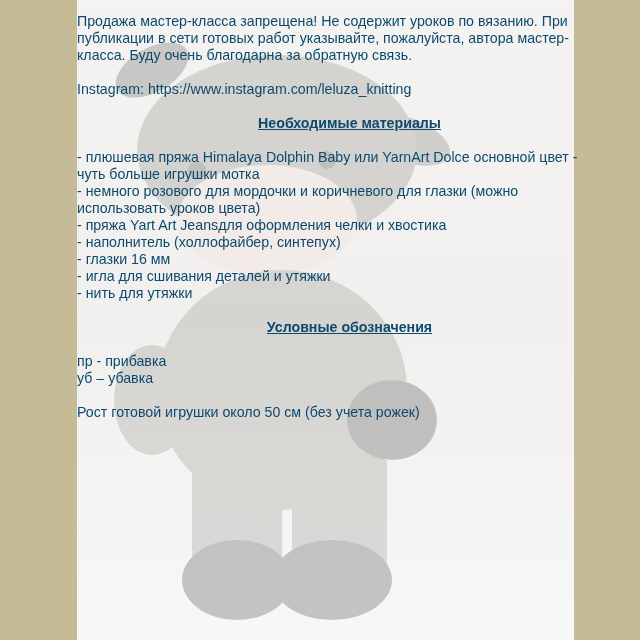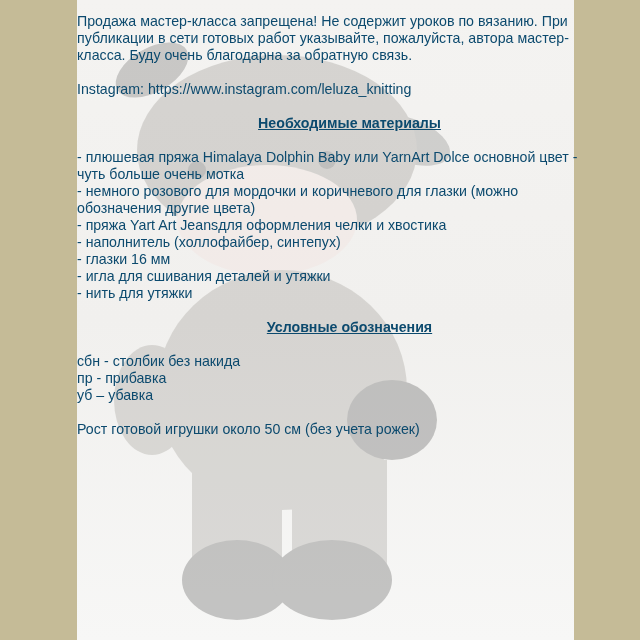--- a/index.html
+++ b/index.html
@@ -60,29 +60,28 @@
 <div class="content">
   <p>Продажа мастер-класса запрещена! Не содержит уроков по вязанию. При</p>
   <p>публикации в сети готовых работ указывайте, пожалуйста, автора мастер-</p>
   <p>класса. Буду очень благодарна за обратную связь.</p>
   <div class="gap"></div>
   <p>Instagram: https://www.instagram.com/leluza_knitting</p>
   <div class="gap"></div>
   <p class="heading">Необходимые материалы</p>
   <div class="gap"></div>
   <p class="list-item">- плюшевая пряжа Himalaya Dolphin Baby или YarnArt Dolce основной цвет -</p>
-  <p class="list-item">чуть больше очень мотка</p>
+  <p class="list-item">чуть больше игрушки мотка</p>
   <p class="list-item">- немного розового для мордочки и коричневого для глазки (можно</p>
-  <p class="list-item">обозначения другие цвета)</p>
+  <p class="list-item">использовать уроков цвета)</p>
   <p class="list-item">- пряжа Yart Art Jeansдля оформления челки и хвостика</p>
   <p class="list-item">- наполнитель (холлофайбер, синтепух)</p>
   <p class="list-item">- глазки 16 мм</p>
   <p class="list-item">- игла для сшивания деталей и утяжки</p>
   <p class="list-item">- нить для утяжки</p>
   <div class="gap"></div>
   <p class="heading">Условные обозначения</p>
   <div class="gap"></div>
-  <p>сбн - столбик без накида</p>
   <p>пр - прибавка</p>
   <p>уб – убавка</p>
   <div class="gap"></div>
   <p>Рост готовой игрушки около 50 см (без учета рожек)</p>
 </div>
 
 </body></html>

